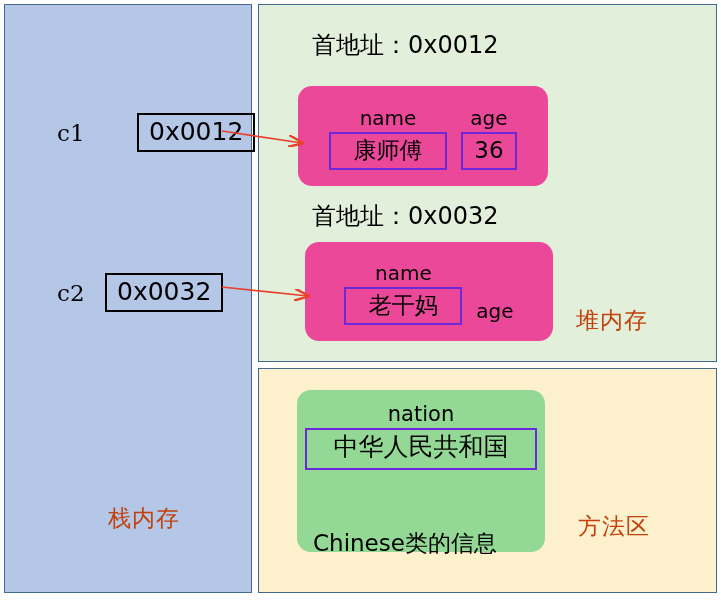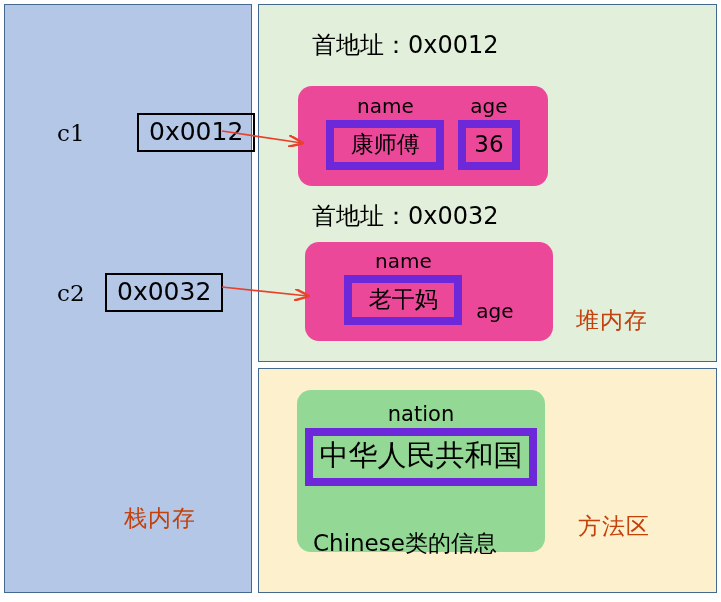--- a/index.html
+++ b/index.html
@@ -50,21 +50,21 @@
   }
 
   
   .region-label {
     position: absolute;
     font-size: 23px;
     color: #c2410c;
     white-space: nowrap;
     letter-spacing: 1px;
   }
-  #stack-label  { left: 124px; top: 503px; }
+  #stack-label  { left: 108px; top: 503px; }
   #heap-label   { left: 576px; top: 305px; }
   #method-label { left: 578px; top: 511px; }
 
   
   .stack-var {
     position: absolute;
     display: flex;
     align-items: center;
   }
   .stack-var .var-name {
@@ -123,21 +123,21 @@
     align-items: center;
   }
   .field-label {
     font-size: 20px;
     color: #000;
     line-height: 1.15;
     margin-bottom: 2px;
   }
   .field-value {
     box-sizing: border-box;
-    border: 8px solid #6d28d9;
+    border: 2px solid #6d28d9;
     background: transparent;
     font-size: 23px;
     color: #000;
     padding: 3px 8px 5px 8px;
     line-height: 1.15;
     text-align: center;
     white-space: nowrap;
   }
   .field-name .field-value { min-width: 118px; }
   .field-age  .field-value { min-width: 56px; }
@@ -153,21 +153,21 @@
     background: #93d894;
     border-radius: 14px;
     display: flex;
     flex-direction: column;
     align-items: center;
     justify-content: flex-start;
     padding-top: 12px;
   }
   #nation-card .field-label { font-size: 21px; }
   #nation-card .field-value {
-    font-size: 29px;
+    font-size: 25px;
     padding: 3px 6px 6px 6px;
     min-width: 232px;
   }
   #class-info-label {
     position: absolute;
     left: 313px;
     top: 528px;
     font-size: 23px;
     color: #000;
     white-space: nowrap;

